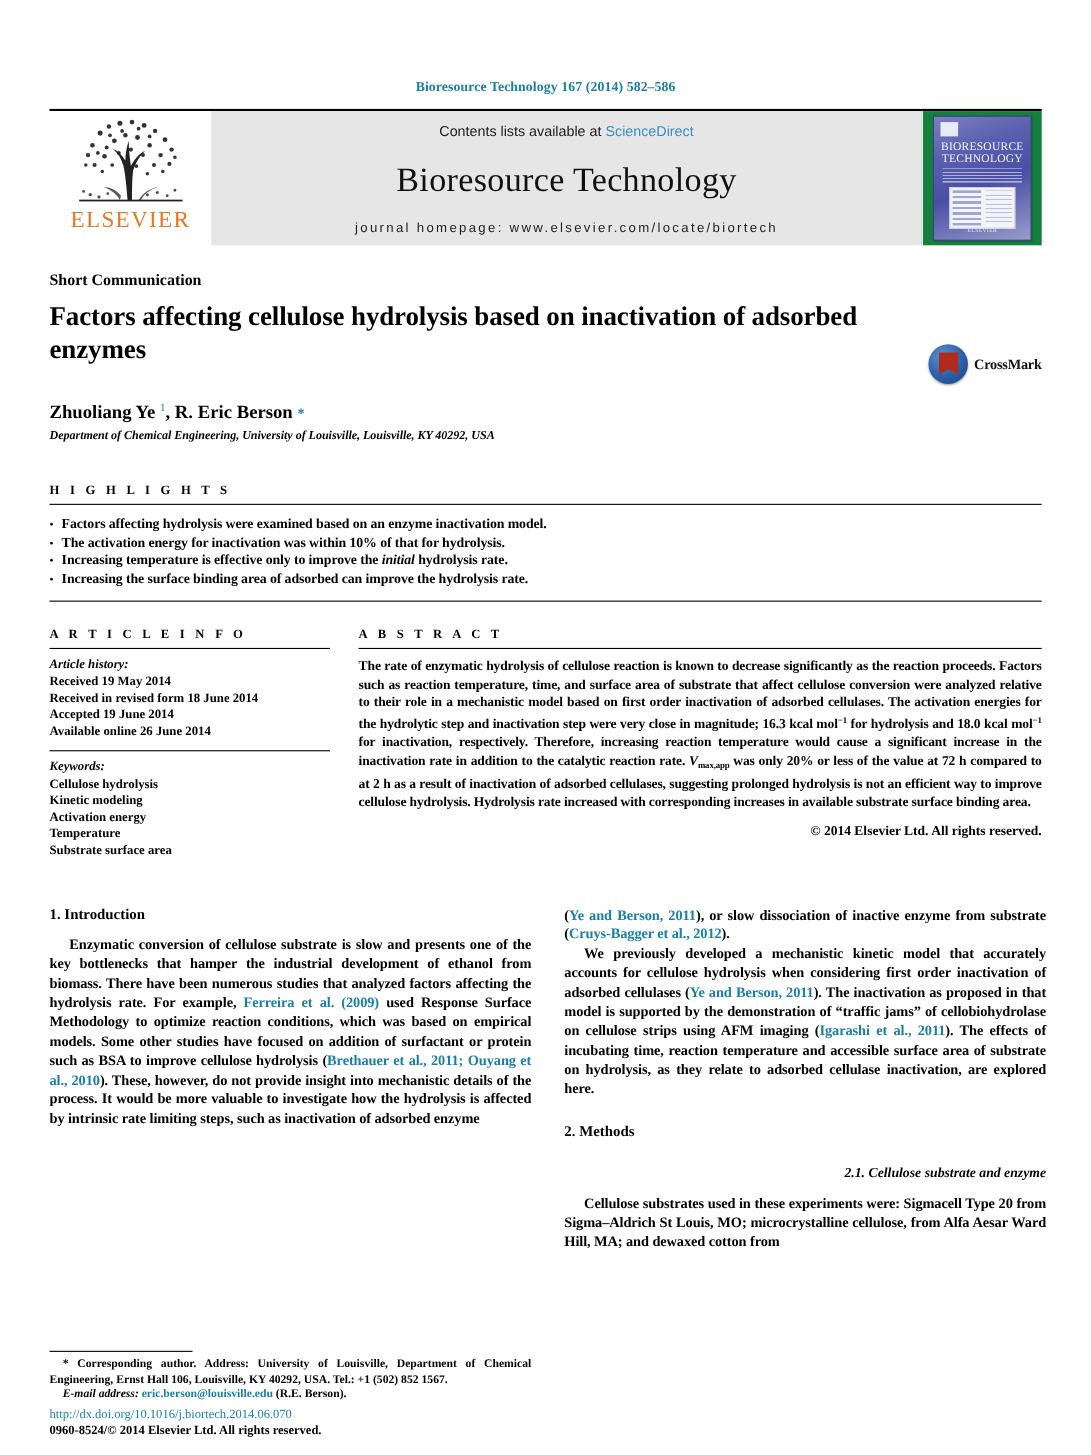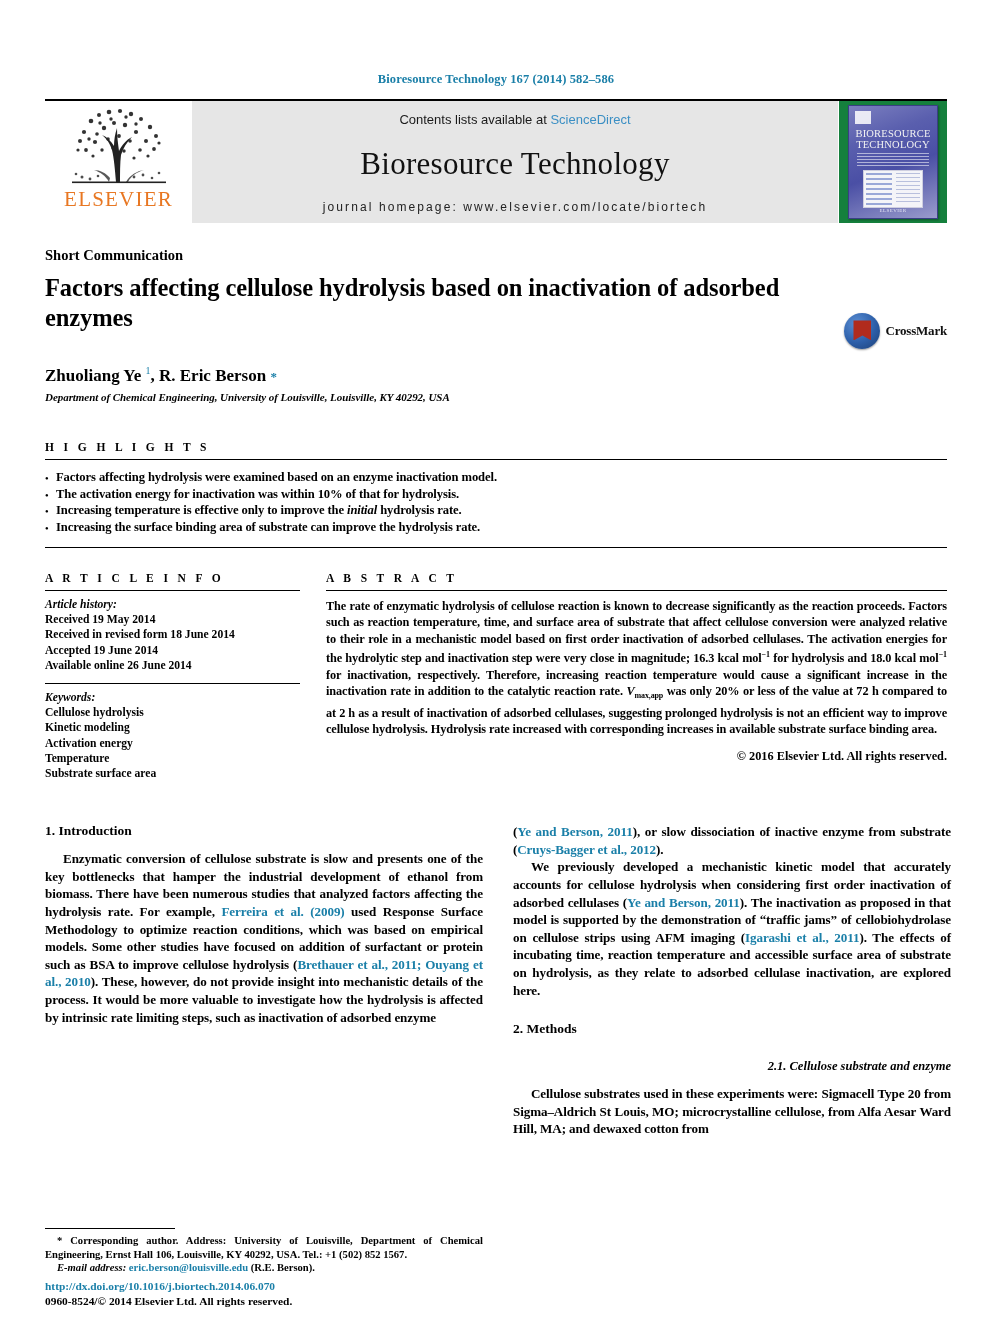--- a/index.html
+++ b/index.html
@@ -319,21 +319,21 @@
   }
   .fn .ital { font-style: italic; }
   .doi-block {
     position: absolute;
     left: 45px;
     bottom: 14px;
     width: 438px;
   }
   .doi {
     font-family: "Liberation Serif", serif;
-    font-weight: bold;
+    font-weight: normal;
     font-size: 11.4px;
     color: #1a7fa8;
     line-height: 15px;
     margin-top: 16px;
   }
   .issn {
     font-family: "Liberation Serif", serif;
     font-weight: bold;
     font-size: 11.4px;
     line-height: 15px;
@@ -446,21 +446,21 @@
     <div class="authors">Zhuoliang Ye <sup>1</sup>, R. Eric Berson <span class="star">*</span></div>
     <div class="affil">Department of Chemical Engineering, University of Louisville, Louisville, KY 40292, USA</div>
 
     <div class="highlights">
       <div class="block-label">H I G H L I G H T S</div>
       <div class="rule-thick"></div>
       <ul class="hl-list">
           <li>Factors affecting hydrolysis were examined based on an enzyme inactivation model.</li>
           <li>The activation energy for inactivation was within 10% of that for hydrolysis.</li>
           <li>Increasing temperature is effective only to improve the <i>initial</i> hydrolysis rate.</li>
-          <li>Increasing the surface binding area of substrate can improve the hydrolysis rate.</li>
+          <li>Increasing the surface binding area of adsorbed can improve the hydrolysis rate.</li>
         </ul>
       <div class="rule-thick"></div>
     </div>
 
     <div class="info-abs">
 
       <div class="info-col">
         <div class="block-label">A R T I C L E    I N F O</div>
         <div class="rule-med"></div>
         <div class="info-body">
@@ -482,21 +482,21 @@
               <div>Temperature</div>
               <div>Substrate surface area</div>
             </div>
         </div>
       </div>
 
       <div class="abs-col">
         <div class="block-label">A B S T R A C T</div>
         <div class="rule-med"></div>
         <div class="abs-body">The rate of enzymatic hydrolysis of cellulose reaction is known to decrease significantly as the reaction proceeds. Factors such as reaction temperature, time, and surface area of substrate that affect cellulose conversion were analyzed relative to their role in a mechanistic model based on first order inactivation of adsorbed cellulases. The activation energies for the hydrolytic step and inactivation step were very close in magnitude; 16.3 kcal mol<sup>−1</sup> for hydrolysis and 18.0 kcal mol<sup>−1</sup> for inactivation, respectively. Therefore, increasing reaction temperature would cause a significant increase in the inactivation rate in addition to the catalytic reaction rate. <i>V</i><sub>max,app</sub> was only 20% or less of the value at 72 h compared to at 2 h as a result of inactivation of adsorbed cellulases, suggesting prolonged hydrolysis is not an efficient way to improve cellulose hydrolysis. Hydrolysis rate increased with corresponding increases in available substrate surface binding area.</div>
-        <div class="abs-copy">© 2016 Elsevier Ltd. All rights reserved.</div>
+        <div class="abs-copy">© 2014 Elsevier Ltd. All rights reserved.</div>
       </div>
     </div>
 
     <div class="body-cols">
       <div class="col">
         <div class="h2">1. Introduction</div>
         <p class="para">Enzymatic conversion of cellulose substrate is slow and presents one of the key bottlenecks that hamper the industrial development of ethanol from biomass. There have been numerous studies that analyzed factors affecting the hydrolysis rate. For example, <span class="lnk">Ferreira et al. (2009)</span> used Response Surface Methodology to optimize reaction conditions, which was based on empirical models. Some other studies have focused on addition of surfactant or protein such as BSA to improve cellulose hydrolysis (<span class="lnk">Brethauer et al., 2011; Ouyang et al., 2010</span>). These, however, do not provide insight into mechanistic details of the process. It would be more valuable to investigate how the hydrolysis is affected by intrinsic rate limiting steps, such as inactivation of adsorbed enzyme</p>
       </div>
       <div class="col">
         <p class="para cont">(<span class="lnk">Ye and Berson, 2011</span>), or slow dissociation of inactive enzyme from substrate (<span class="lnk">Cruys-Bagger et al., 2012</span>).</p>

